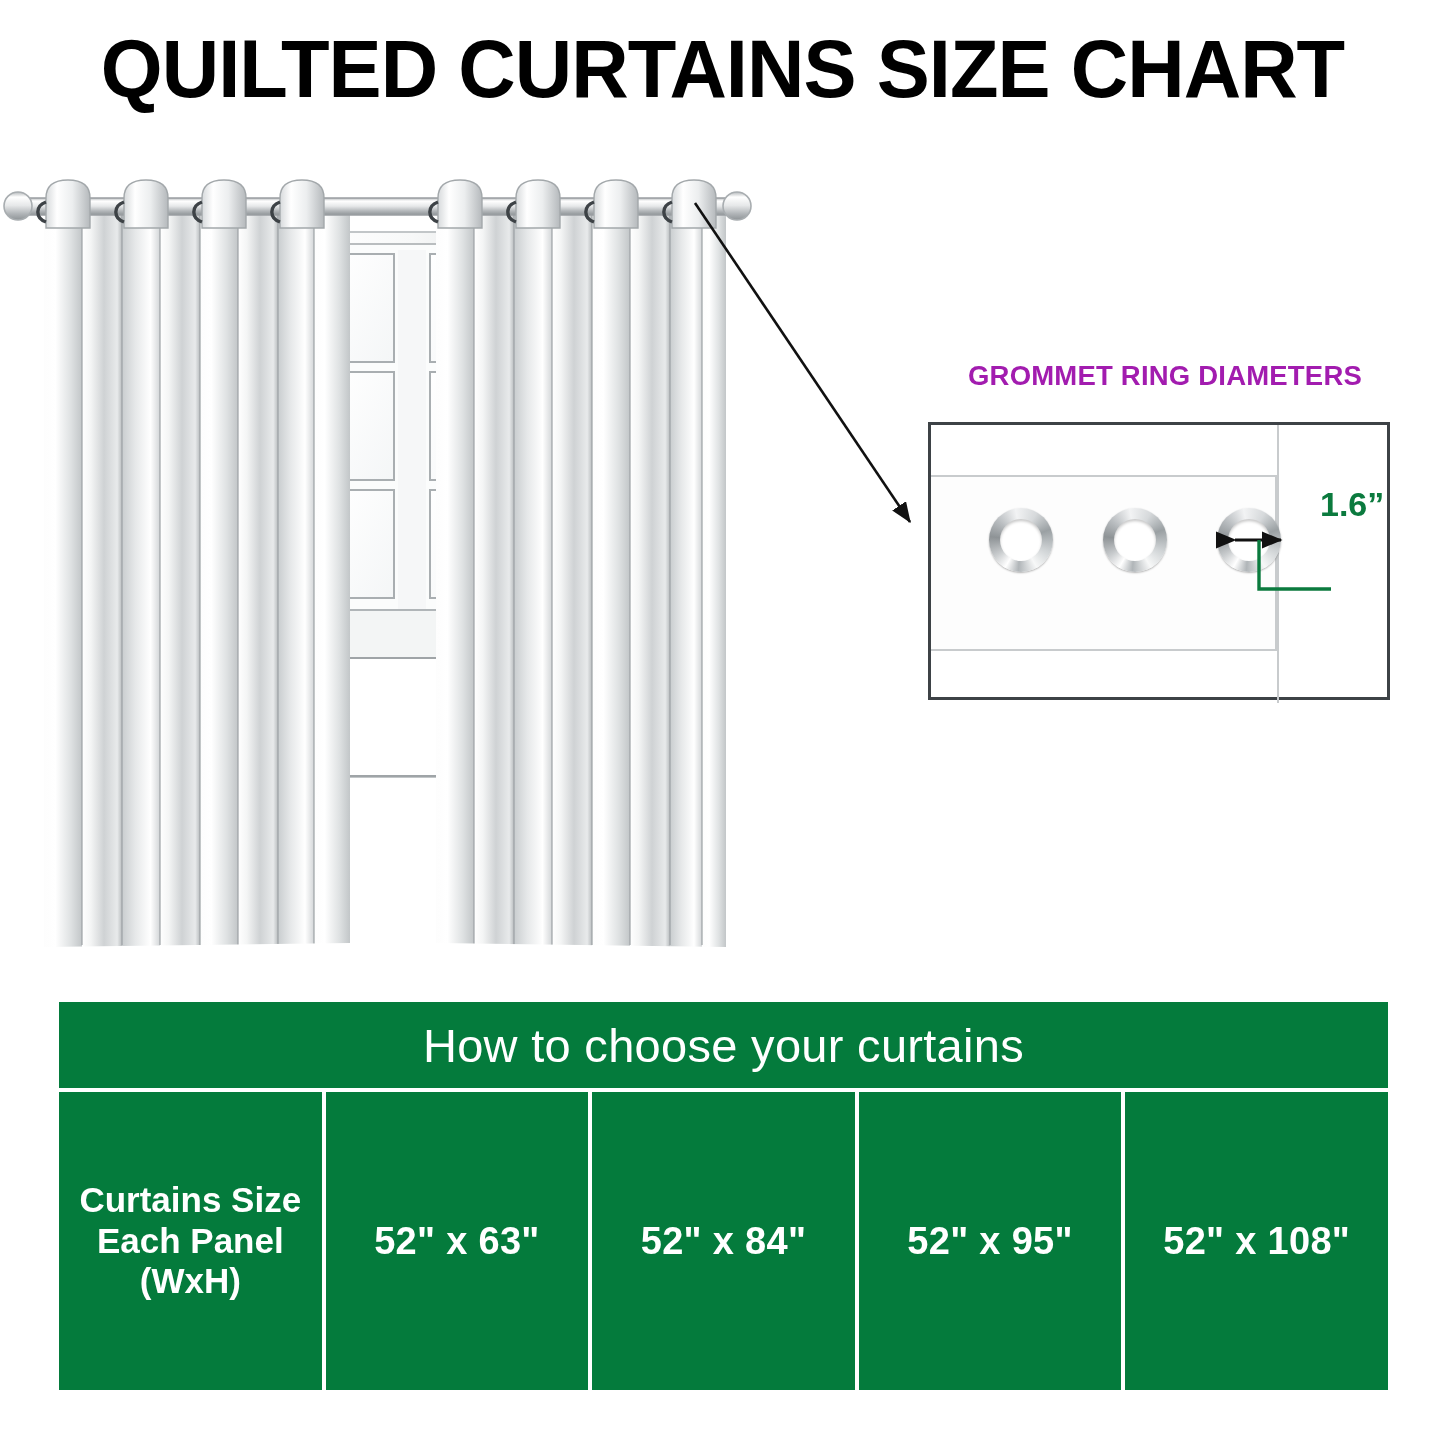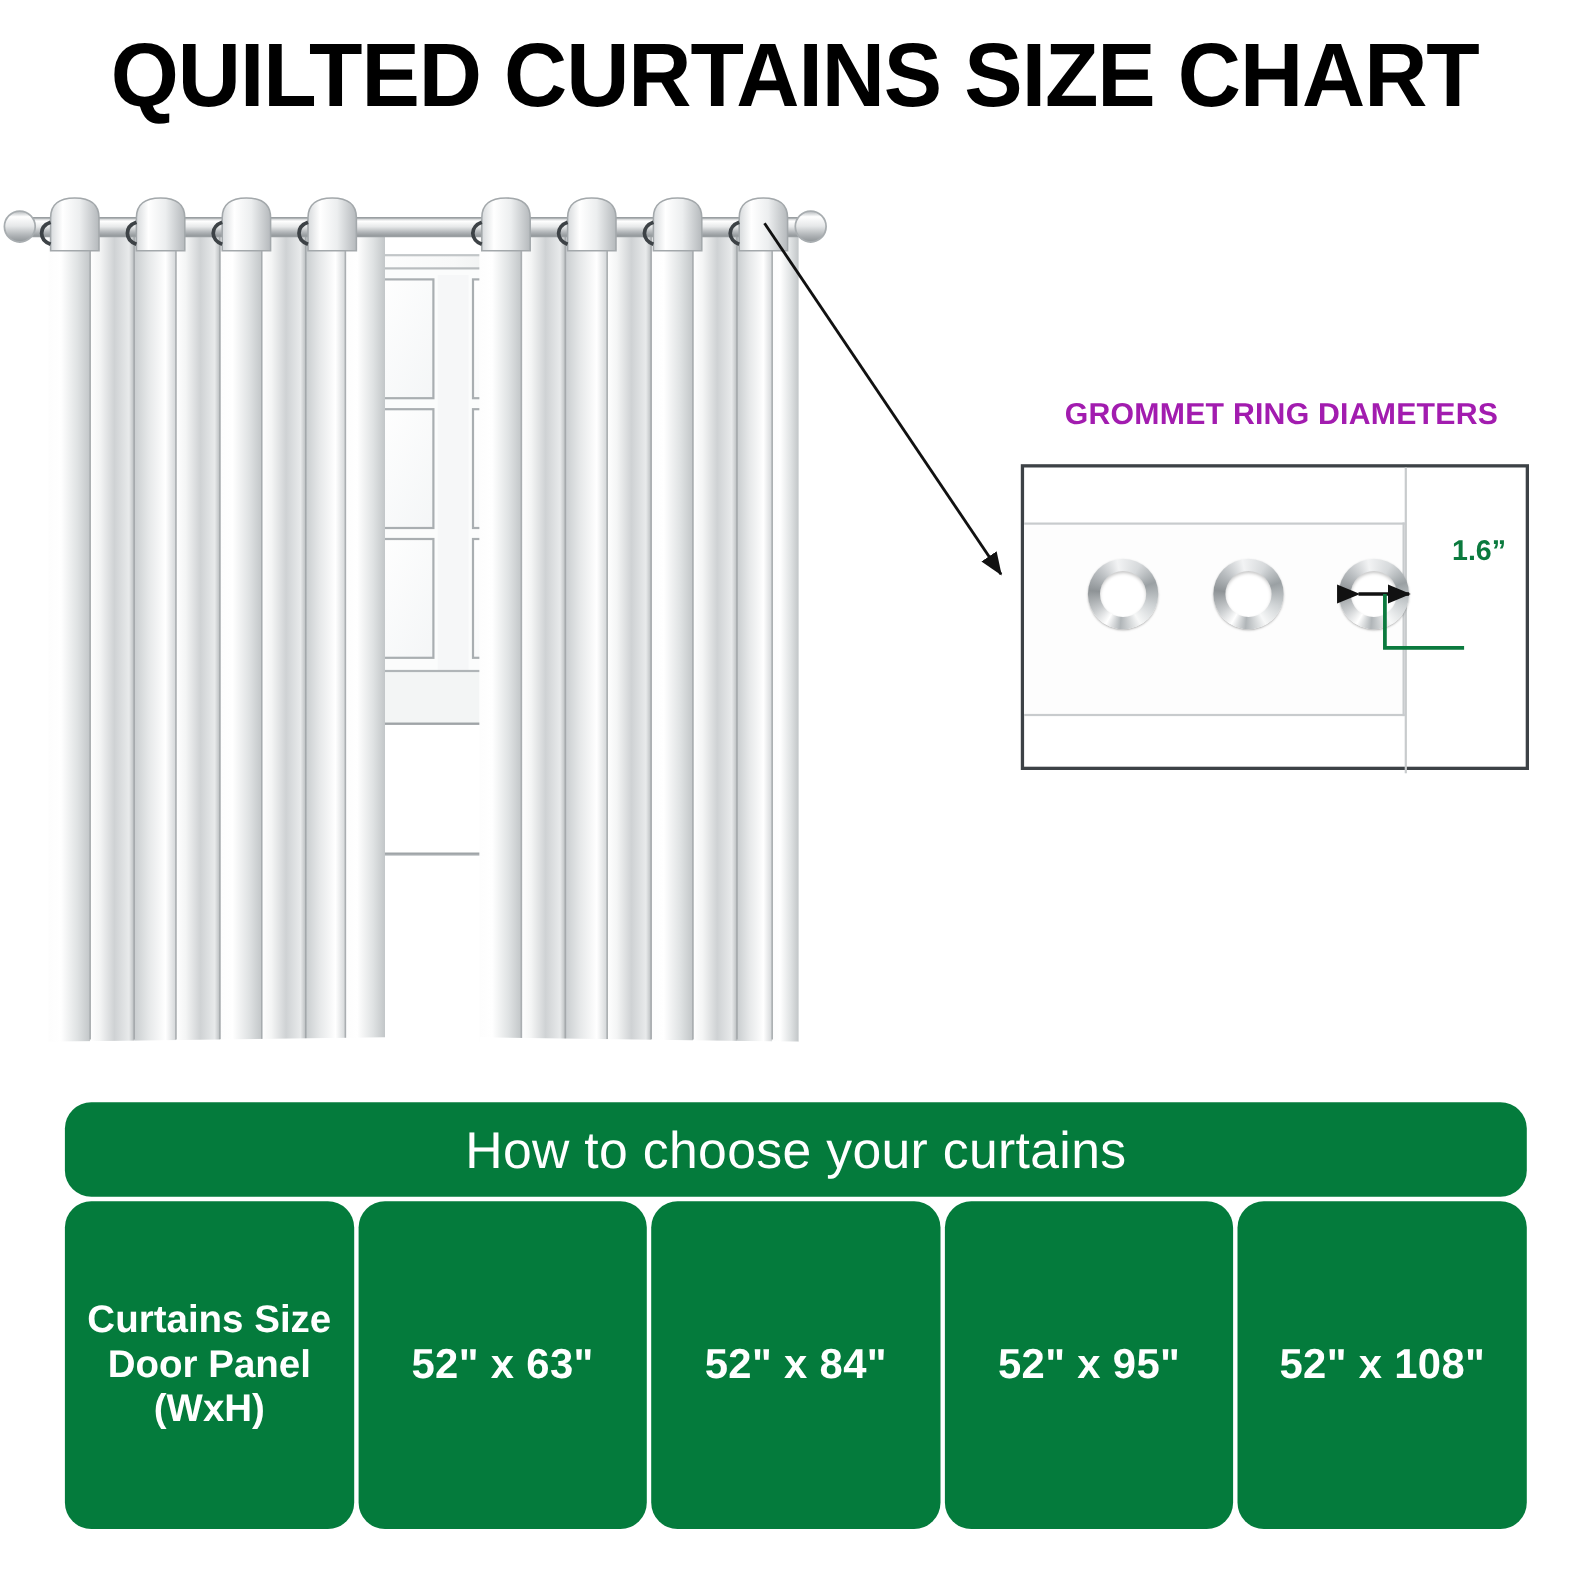--- a/index.html
+++ b/index.html
@@ -101,21 +101,21 @@
     box-shadow: inset 0 2px 3px rgba(0,0,0,0.22);
   }
   #ring1 { left: 58px; top: 83px; }
   #ring2 { left: 172px; top: 83px; }
   #ring3 { left: 286px; top: 83px; }
   #dim-label {
     position: absolute;
     left: 400px; top: 125px;
     font-family: "Liberation Sans", sans-serif;
     font-weight: bold;
-    font-size: 26px;
+    font-size: 34px;
     color: #0b7a3e;
     white-space: nowrap;
   }
 
   
   #size-table {
     position: absolute;
     left: 55px; top: 998px;
     width: 1337px; height: 396px;
     border-collapse: separate;
@@ -124,21 +124,20 @@
     table-layout: fixed;
   }
   #size-table th, #size-table td {
     background: #047b3c;
     color: #ffffff;
     text-align: center;
     vertical-align: middle;
     font-family: "Liberation Sans Narrow", "Liberation Sans", sans-serif;
     font-weight: bold;
     padding: 0;
-    border-radius: 24px;
   }
   #size-table thead th {
     font-size: 47px;
     font-weight: normal;
     height: 86px;
     letter-spacing: 0.3px;
   }
   .row-label {
     width: 268px;
     font-size: 35px;
@@ -361,21 +360,21 @@
   <table id="size-table">
     <thead>
       <tr>
         <th colspan="5">How to choose your curtains</th>
       </tr>
     </thead>
     <tbody>
       <tr class="row-panel">
         <th class="row-label">
           <div>Curtains Size</div>
-          <div>Door Panel</div>
+          <div>Each Panel</div>
           <div>(WxH)</div>
         </th>
         <td class="size-cell">52" x 63"</td>
         <td class="size-cell">52" x 84"</td>
         <td class="size-cell">52" x 95"</td>
         <td class="size-cell">52" x 108"</td>
       </tr>
     </tbody>
   </table>
 

